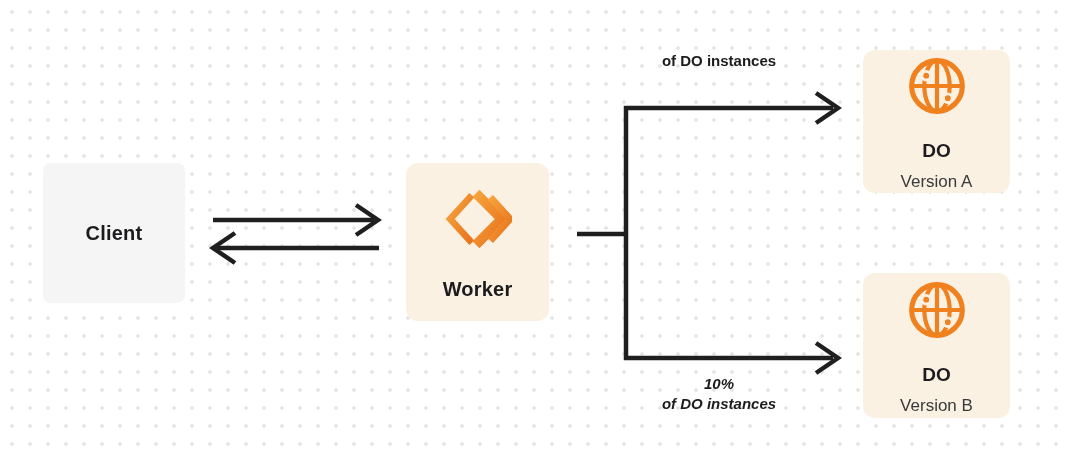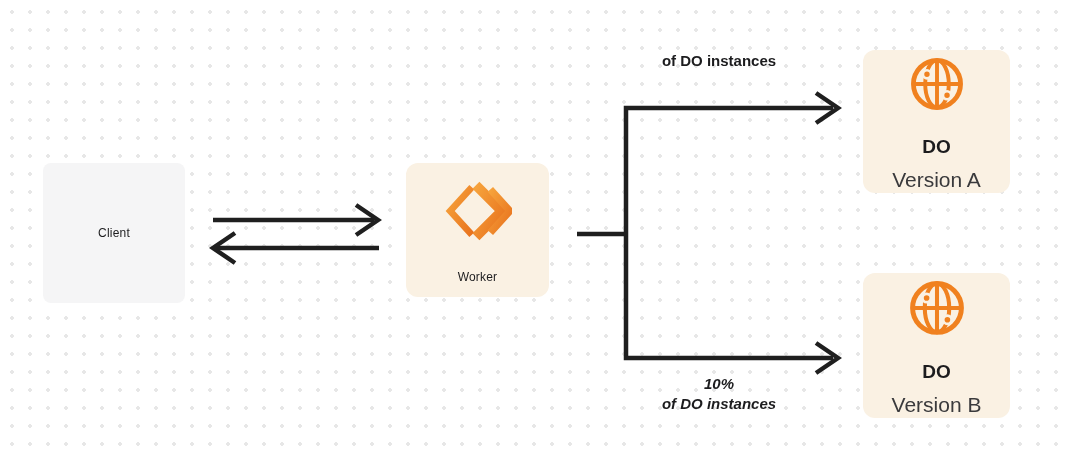--- a/index.html
+++ b/index.html
@@ -44,21 +44,21 @@
     justify-content: center;
   }
   .node-client {
     left: 43px; top: 163px;
     width: 142px; height: 140px;
     background: var(--node-gray-bg);
     border-radius: 8px;
   }
   .node-worker {
     left: 406px; top: 163px;
-    width: 143px; height: 134px;
+    width: 143px; height: 158px;
     background: var(--node-cream-bg);
     border-radius: 12px;
     gap: 28px;
     padding-top: 4px;
   }
   .node-do-a {
     left: 863px; top: 50px;
     width: 147px; height: 143px;
   }
   .node-do-b {
@@ -66,34 +66,34 @@
     width: 147px; height: 145px;
   }
   .node-do {
     background: var(--node-cream-bg);
     border-radius: 12px;
     gap: 9px;
     padding-top: 6px;
   }
 
   .node-label {
-    font-size: 12px;
-    font-weight: 400;
+    font-size: 20px;
+    font-weight: 700;
     color: var(--text-primary);
     letter-spacing: 0.2px;
   }
   .do-title {
     font-size: 19px;
     font-weight: 700;
     color: var(--text-primary);
     margin-top: 16px;
     line-height: 1.1;
   }
   .do-subtitle {
-    font-size: 21px;
+    font-size: 17px;
     font-weight: 400;
     color: var(--text-secondary);
     line-height: 1.25;
   }
 
   .edge-label {
     position: absolute;
     transform: translateX(-50%);
     text-align: center;
     font-size: 15px;

